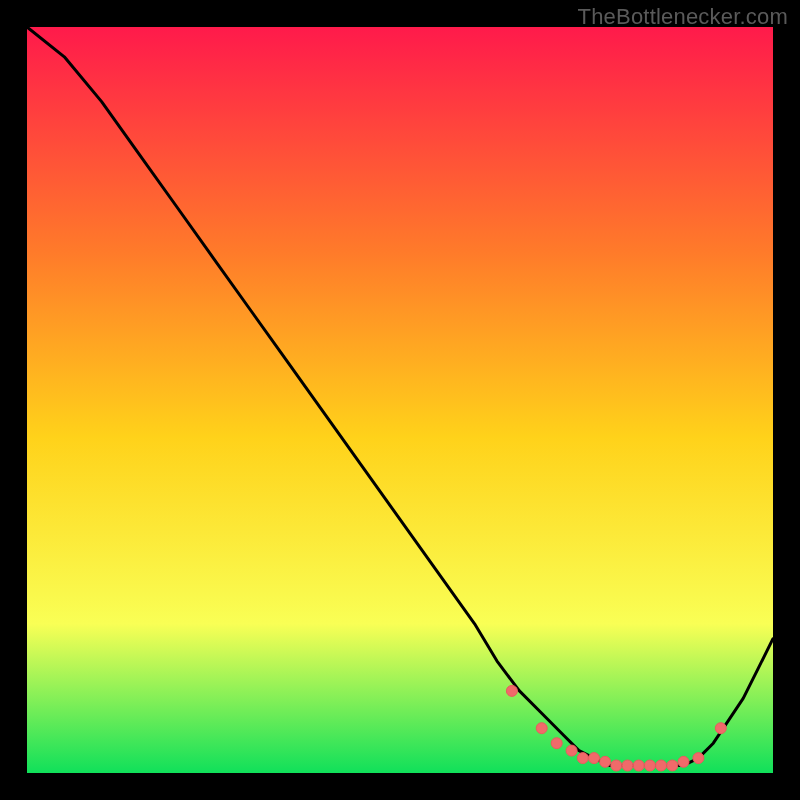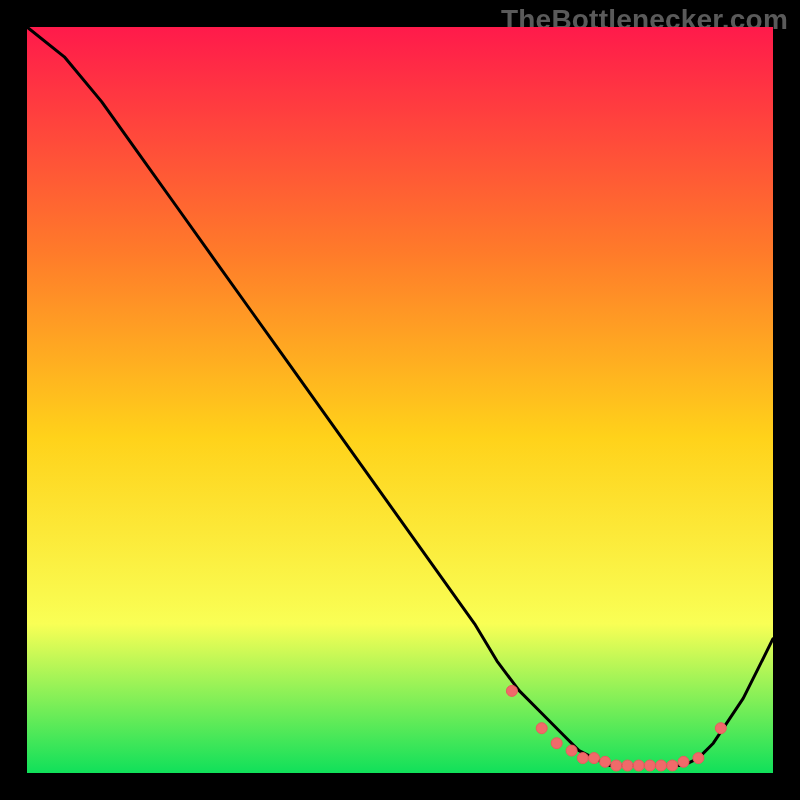--- a/index.html
+++ b/index.html
@@ -15,22 +15,22 @@
     position: relative;
     width: 800px;
     height: 800px;
     background: #000;
   }
   .watermark {
     position: absolute;
     top: 4px;
     right: 12px;
     color: #5a5a5a;
-    font-size: 28px;
-    font-weight: 700;
+    font-size: 22px;
+    font-weight: 400;
     letter-spacing: 0.2px;
     user-select: none;
   }
   .plot {
     position: absolute;
     left: 27px;
     top: 27px;
     width: 746px;
     height: 746px;
   }

